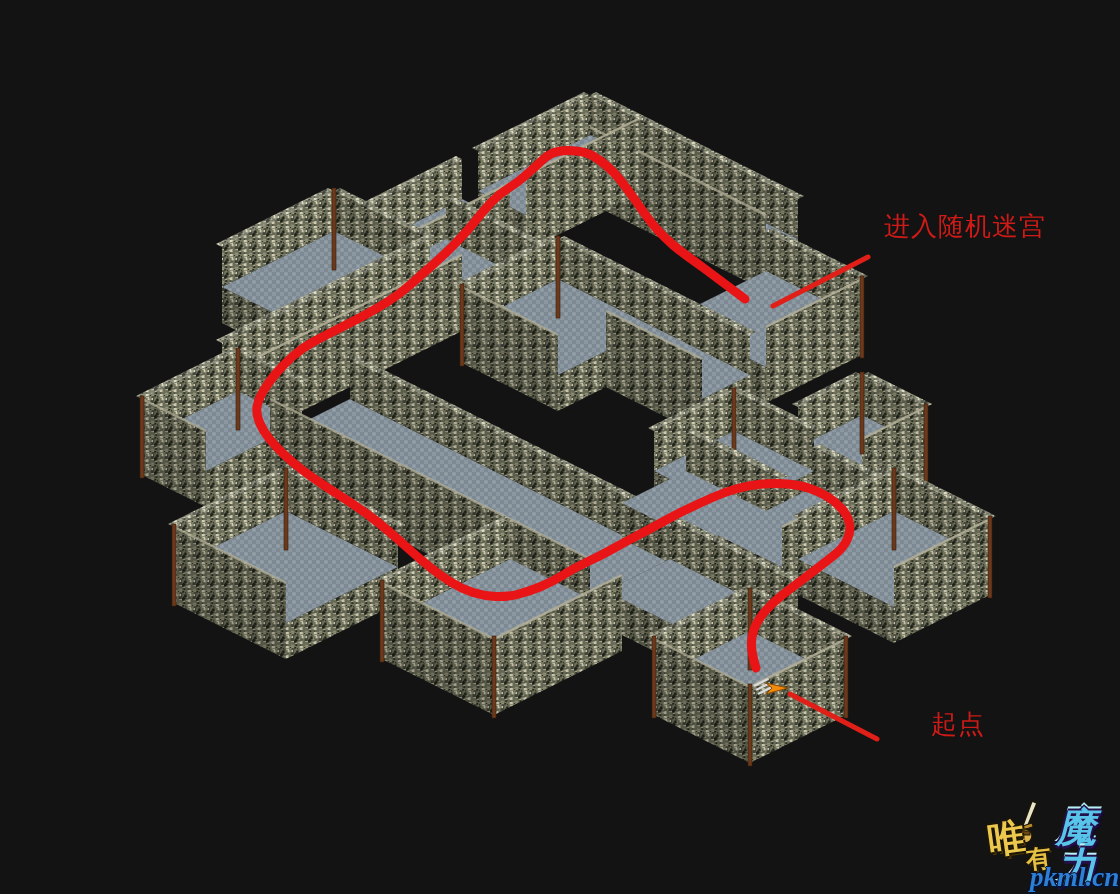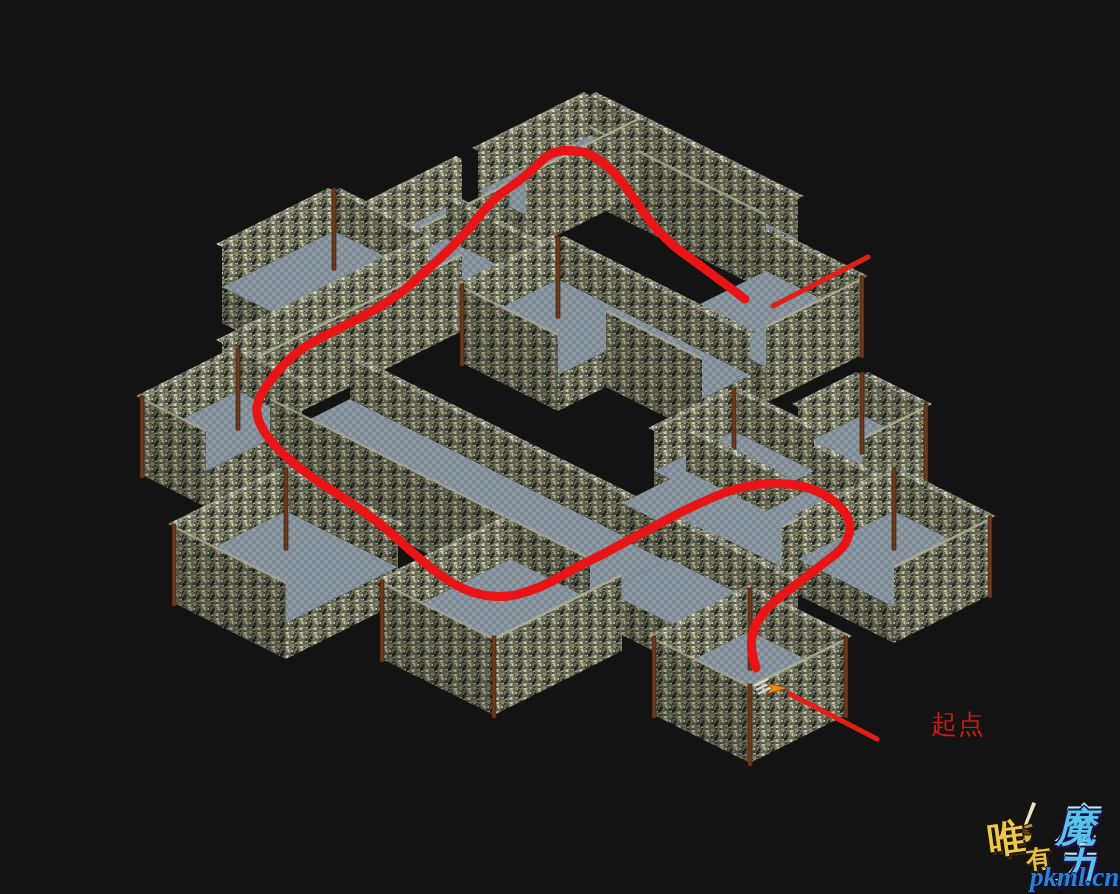--- a/index.html
+++ b/index.html
@@ -411,20 +411,21 @@
         <path d="M756 668 Q752 655 751.5 646.5 Q751 638 754.0 629.5 Q757 621 764.0 612.5 Q771 604 780.5 596.5 Q790 589 800.0 581.5 Q810 574 819.0 567.0 Q828 560 835.5 554.0 Q843 548 847.0 540.0 Q851 532 849.5 524.0 Q848 516 842.0 509.0 Q836 502 828.0 497.0 Q820 492 810.0 488.5 Q800 485 787.5 484.0 Q775 483 762.5 484.0 Q750 485 737.5 488.5 Q725 492 712.5 497.5 Q700 503 687.5 509.0 Q675 515 662.5 522.0 Q650 529 637.5 535.5 Q625 542 612.5 549.0 Q600 556 588.0 561.5 Q576 567 564.0 574.5 Q552 582 541.0 586.5 Q530 591 519.0 594.0 Q508 597 496.0 596.5 Q484 596 473.0 592.5 Q462 589 451.5 582.5 Q441 576 431.0 568.0 Q421 560 410.5 550.5 Q400 541 389.0 531.5 Q378 522 367.0 514.0 Q356 506 345.0 499.0 Q334 492 323.5 485.0 Q313 478 303.0 470.5 Q293 463 284.5 455.0 Q276 447 269.5 439.0 Q263 431 259.5 422.5 Q256 414 257.0 407.0 Q258 400 263.0 391.5 Q268 383 275.5 374.0 Q283 365 292.5 356.5 Q302 348 313.0 342.0 Q324 336 337.0 329.5 Q350 323 363.0 316.0 Q376 309 388.0 301.5 Q400 294 410.0 285.0 Q420 276 428.0 269.0 Q436 262 444.0 254.5 Q452 247 460.5 238.0 Q469 229 476.5 219.5 Q484 210 491.5 202.0 Q499 194 508.0 188.5 Q517 183 526.0 175.0 Q535 167 542.5 160.0 Q550 153 558.0 151.5 Q566 150 576.0 151.0 Q586 152 593.0 156.0 Q600 160 607.5 166.5 Q615 173 621.5 181.5 Q628 190 634.0 198.5 Q640 207 646.0 215.5 Q652 224 658.5 231.0 Q665 238 672.5 244.5 Q680 251 688.5 257.0 Q697 263 705.0 269.0 Q713 275 721.0 281.0 Q729 287 737.0 293.0 L745 299" fill="none" stroke="#e81416" stroke-width="9" stroke-linecap="round" stroke-linejoin="round"></path>
         <g>
           <line x1="758" y1="694" x2="772" y2="687" stroke="#dcdcdc" stroke-width="2.2"></line>
           <line x1="756" y1="690" x2="770" y2="683" stroke="#dcdcdc" stroke-width="2.2"></line>
           <line x1="754" y1="686" x2="768" y2="679" stroke="#dcdcdc" stroke-width="2.2"></line>
           <polygon points="766.0,683.0 788.0,688.0 766.0,694.0 772.0,688.0" fill="#f28a0e" stroke="#8a4a00" stroke-width="1"></polygon>
         </g>
       </g>
   </svg>
 
+  <div class="anno" id="anno-0" style="left: 884px; top: 214px; font-size: 26px; color: rgb(207, 27, 23);">进入随机迷宫</div>
   <div class="anno" id="anno-1" style="left: 931px; top: 712px; font-size: 26px; color: rgb(207, 27, 23);">起点</div>
 
   <div class="logo">
     <svg class="knight" width="34" height="46" viewBox="0 0 34 46">
       <polygon points="20,1 25,3 14,30 10,28" fill="#e8e4c8" stroke="#1c1606" stroke-width="1.5"></polygon>
       <rect x="7" y="25" width="14" height="4" rx="1" transform="rotate(-18 14 27)" fill="#b98a2a" stroke="#1c1606" stroke-width="1.2"></rect>
       <circle cx="13" cy="36" r="7" fill="#e0b54e" stroke="#1c1606" stroke-width="1.5"></circle>
       <rect x="8" y="31" width="10" height="4" fill="#6b4a12" stroke="#1c1606" stroke-width="1"></rect>
     </svg>
     <span class="logo-wei">唯</span>

